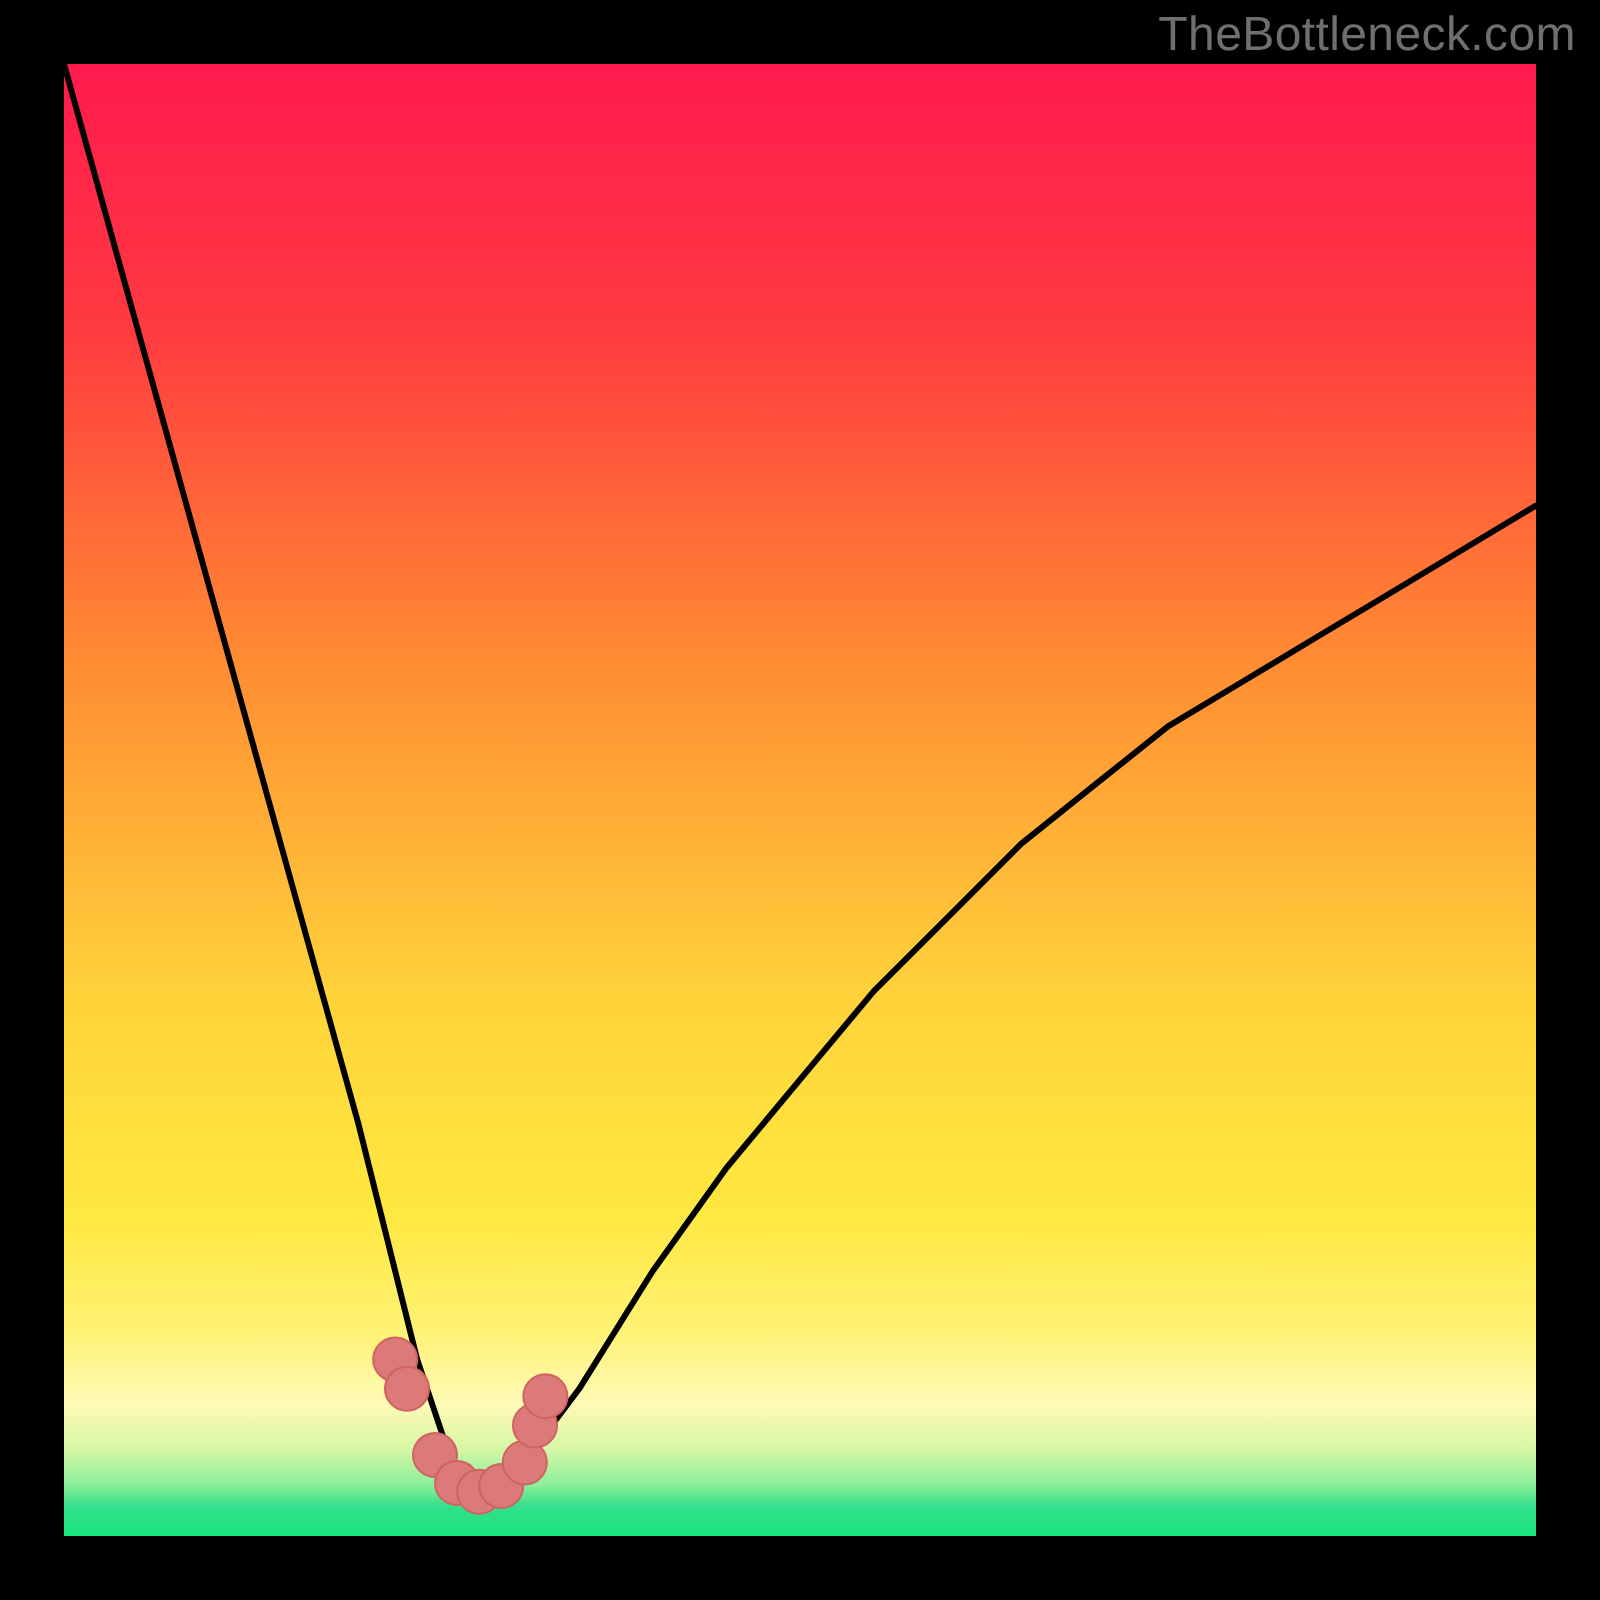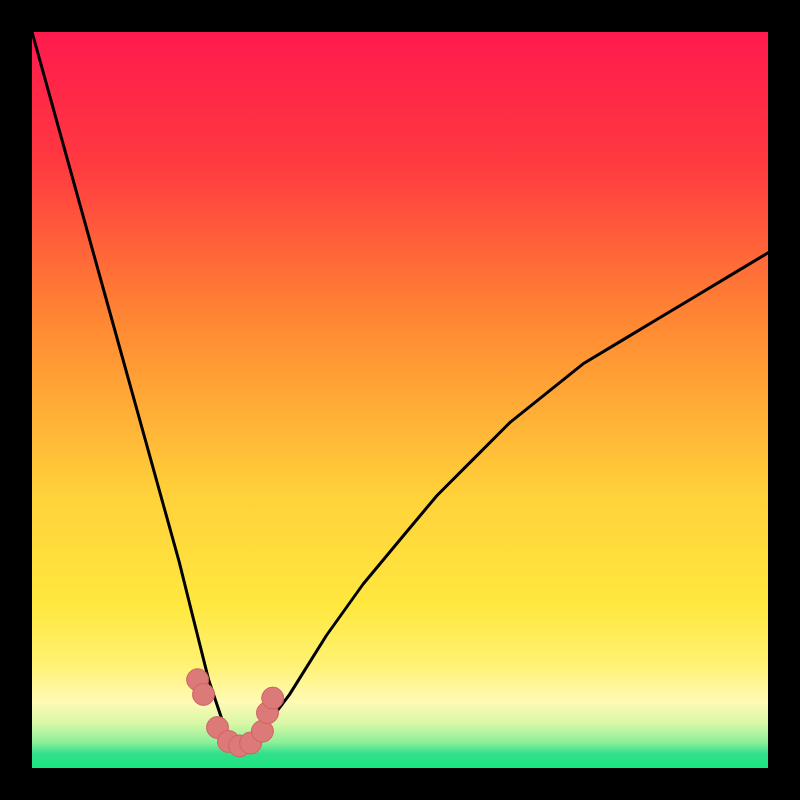--- a/index.html
+++ b/index.html
@@ -69,13 +69,14 @@
           <circle cx="185.5" cy="695.5" r="11" fill="#db7a78" stroke="#cf6361" stroke-width="1"></circle>
           <circle cx="196.5" cy="709.5" r="11" fill="#db7a78" stroke="#cf6361" stroke-width="1"></circle>
           <circle cx="207.6" cy="713.9" r="11" fill="#db7a78" stroke="#cf6361" stroke-width="1"></circle>
           <circle cx="218.6" cy="711.0" r="11" fill="#db7a78" stroke="#cf6361" stroke-width="1"></circle>
           <circle cx="230.4" cy="699.2" r="11" fill="#db7a78" stroke="#cf6361" stroke-width="1"></circle>
           <circle cx="235.5" cy="680.8" r="11" fill="#db7a78" stroke="#cf6361" stroke-width="1"></circle>
           <circle cx="240.7" cy="666.1" r="11" fill="#db7a78" stroke="#cf6361" stroke-width="1"></circle>
         </g>
     </svg>
   </div>
+  <div class="watermark">TheBottleneck.com</div>
 </div>
 
 </body></html>

